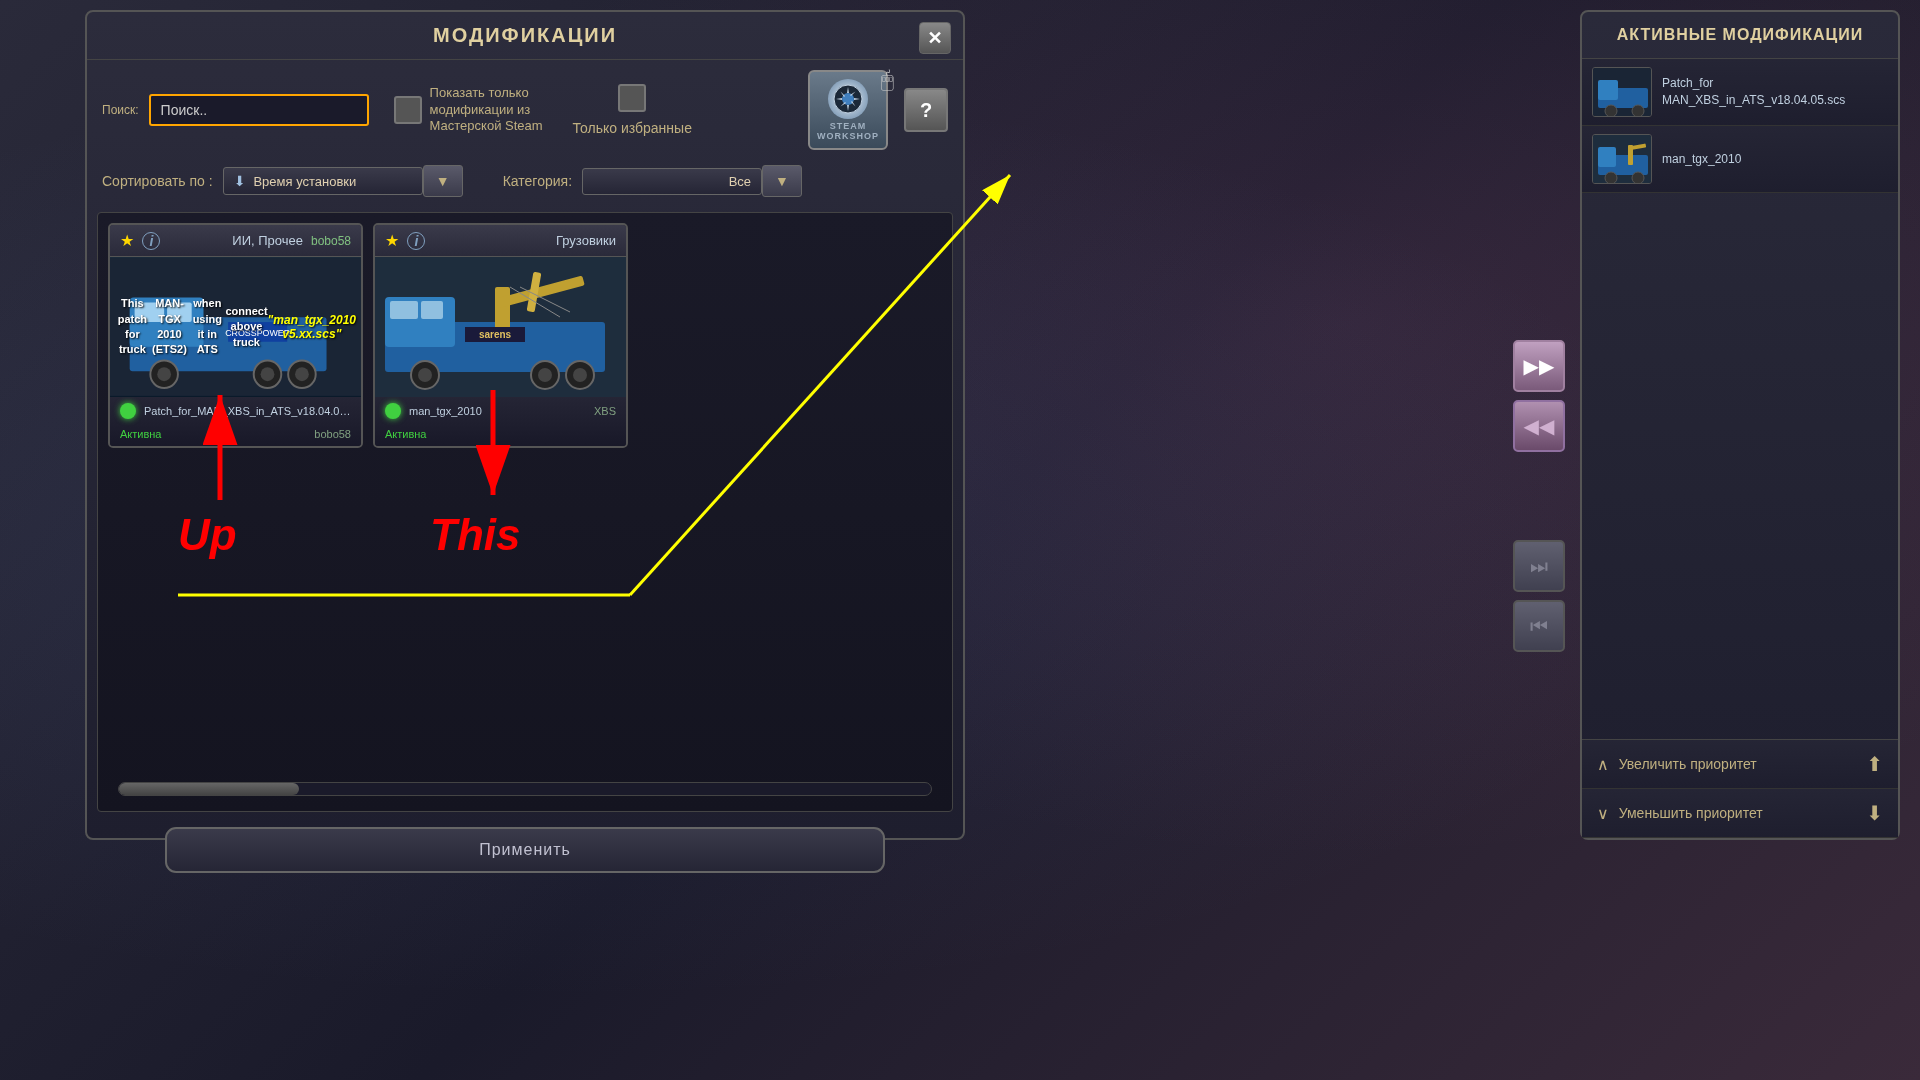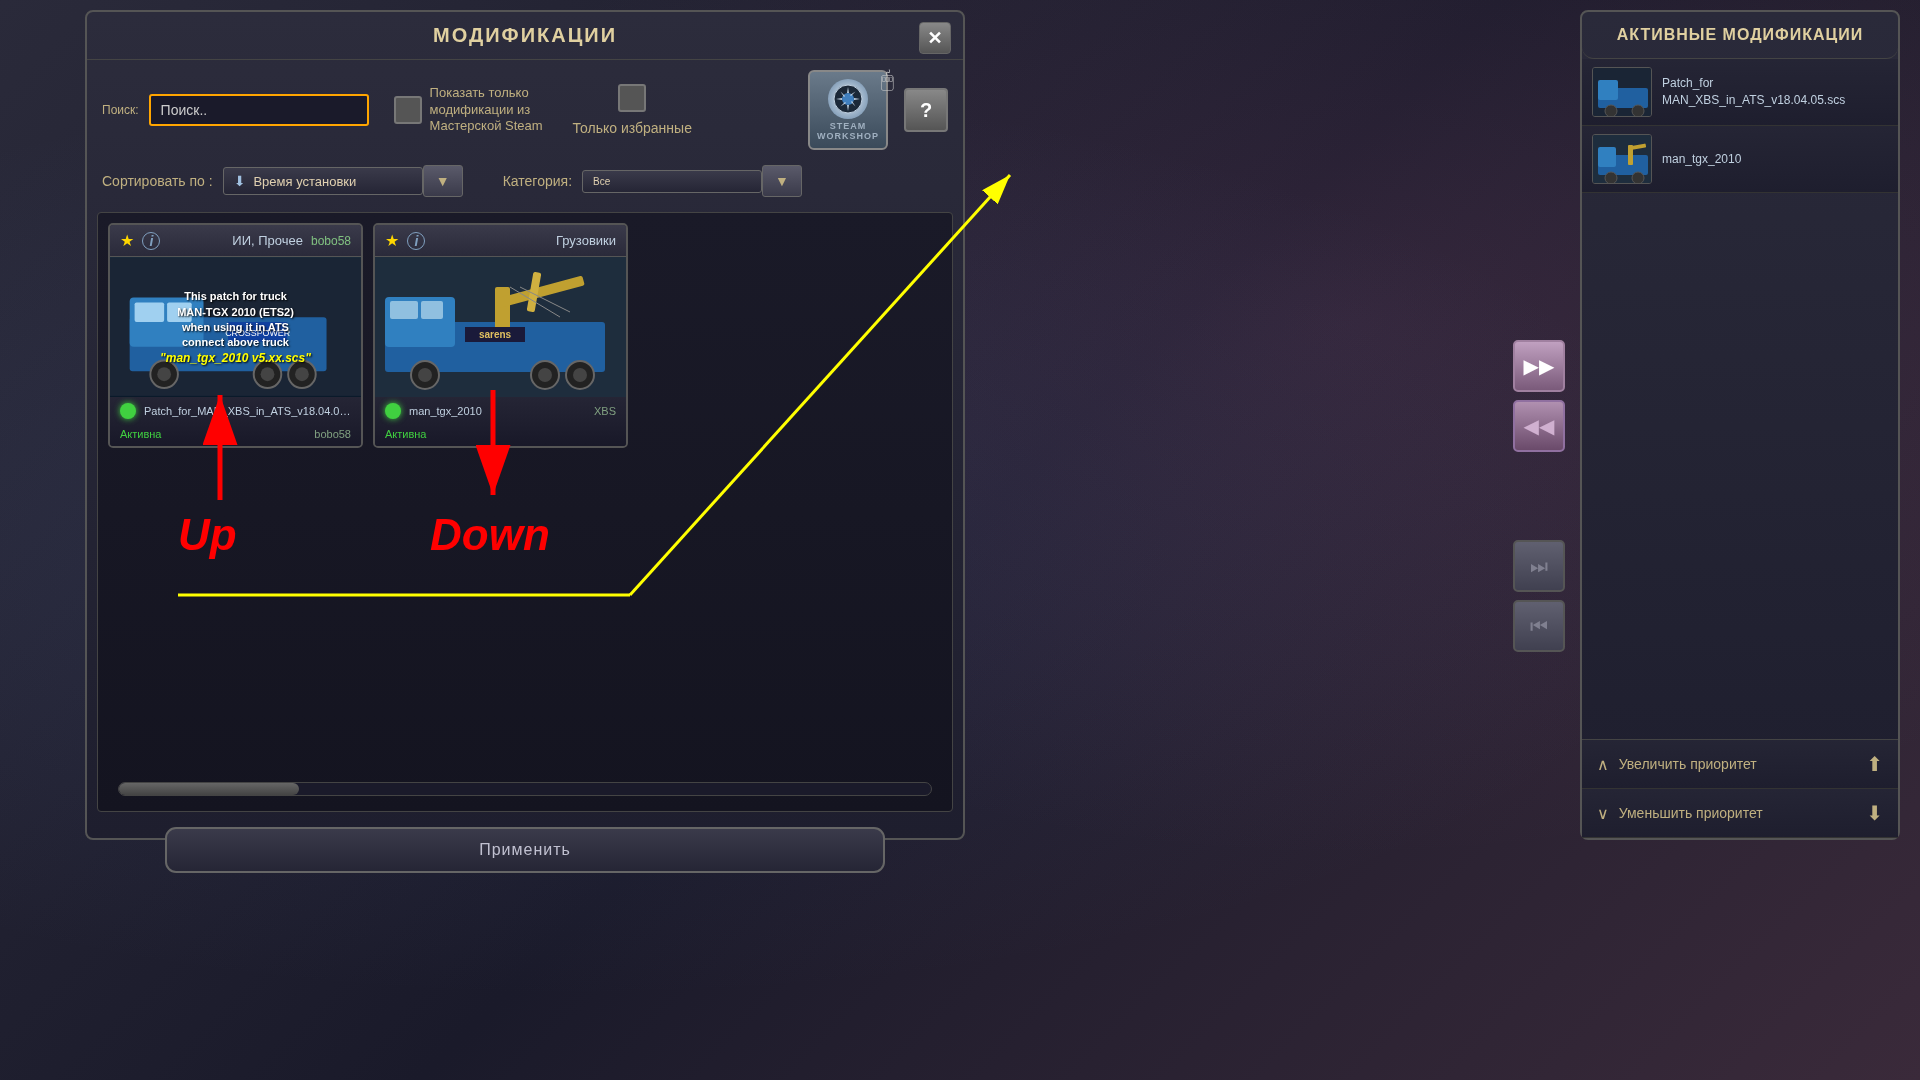--- a/index.html
+++ b/index.html
@@ -218,27 +218,28 @@
       color: #c0b080;
       font-size: 14px;
       margin-left: 30px;
     }
 
     .category-dropdown {
       background: linear-gradient(180deg, #3a3a4a 0%, #252535 100%);
       border: 1px solid #666;
       border-radius: 3px;
       color: #e0d0b0;
-      font-size: 10px;
+      font-size: 13px;
       padding: 5px 10px;
       display: flex;
       align-items: center;
       gap: 8px;
       cursor: pointer;
       min-width: 180px;
+      justify-content: flex-end;
     }
 
     
     .mods-area {
       margin: 5px 10px;
       background: linear-gradient(180deg, #1a1a28 0%, #141420 100%);
       border: 1px solid #444;
       border-radius: 4px;
       padding: 10px;
       min-height: 600px;
@@ -318,21 +319,21 @@
       justify-content: center;
     }
 
     .truck-overlay-text {
       position: absolute;
       top: 0;
       left: 0;
       right: 0;
       bottom: 0;
       display: flex;
-      flex-direction: column;
+      flex-direction: row;
       align-items: center;
       justify-content: center;
       padding: 5px;
     }
 
     .truck-text-line {
       color: #fff;
       font-size: 11px;
       font-weight: bold;
       text-align: center;
@@ -417,21 +418,20 @@
     }
 
     .panel-title {
       text-align: center;
       color: #e0d0a0;
       font-size: 16px;
       font-weight: bold;
       padding: 14px;
       letter-spacing: 1px;
       border-bottom: 1px solid #444;
-      border-radius: 12px;
     }
 
     
     .active-mod-item {
       display: flex;
       align-items: center;
       padding: 8px 10px;
       border-bottom: 1px solid #333;
       cursor: pointer;
       background: linear-gradient(180deg, #252535 0%, #1e1e2e 100%);
@@ -742,13 +742,13 @@
 
   <line x1="220" y1="500" x2="220" y2="395" stroke="#ff0000" stroke-width="5" marker-end="url(#arrowhead-red)"></line>
 
   <line x1="493" y1="390" x2="493" y2="495" stroke="#ff0000" stroke-width="5" marker-end="url(#arrowhead-red)"></line>
 
   <line x1="178" y1="595" x2="630" y2="595" stroke="#ffff00" stroke-width="3"></line>
   <line x1="630" y1="595" x2="1010" y2="175" stroke="#ffff00" stroke-width="3" marker-end="url(#arrowhead-yellow)"></line>
 </svg>
 
 <div style="position:absolute;left:178px;top:510px;color:#ff0000;font-size:44px;font-weight:bold;font-style:italic;pointer-events:none;">Up</div>
-<div style="position:absolute;left:430px;top:510px;color:#ff0000;font-size:44px;font-weight:bold;font-style:italic;pointer-events:none;">Down</div>
+<div style="position:absolute;left:430px;top:510px;color:#ff0000;font-size:44px;font-weight:bold;font-style:italic;pointer-events:none;">This</div>
 
 </body></html>

